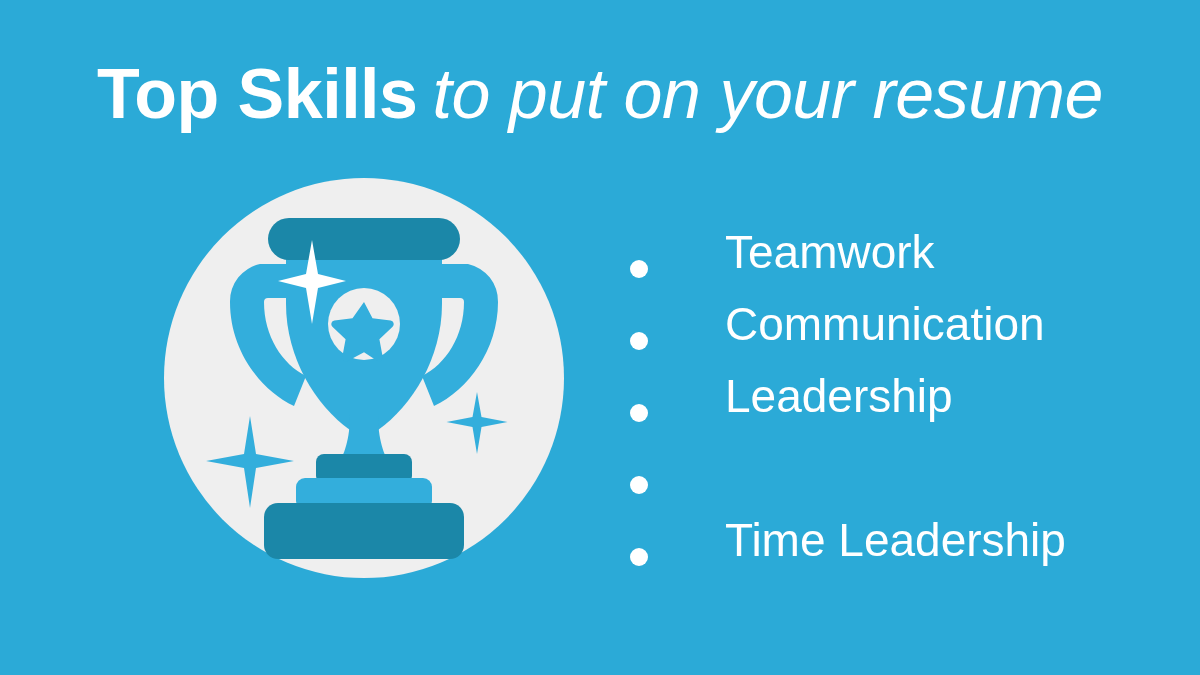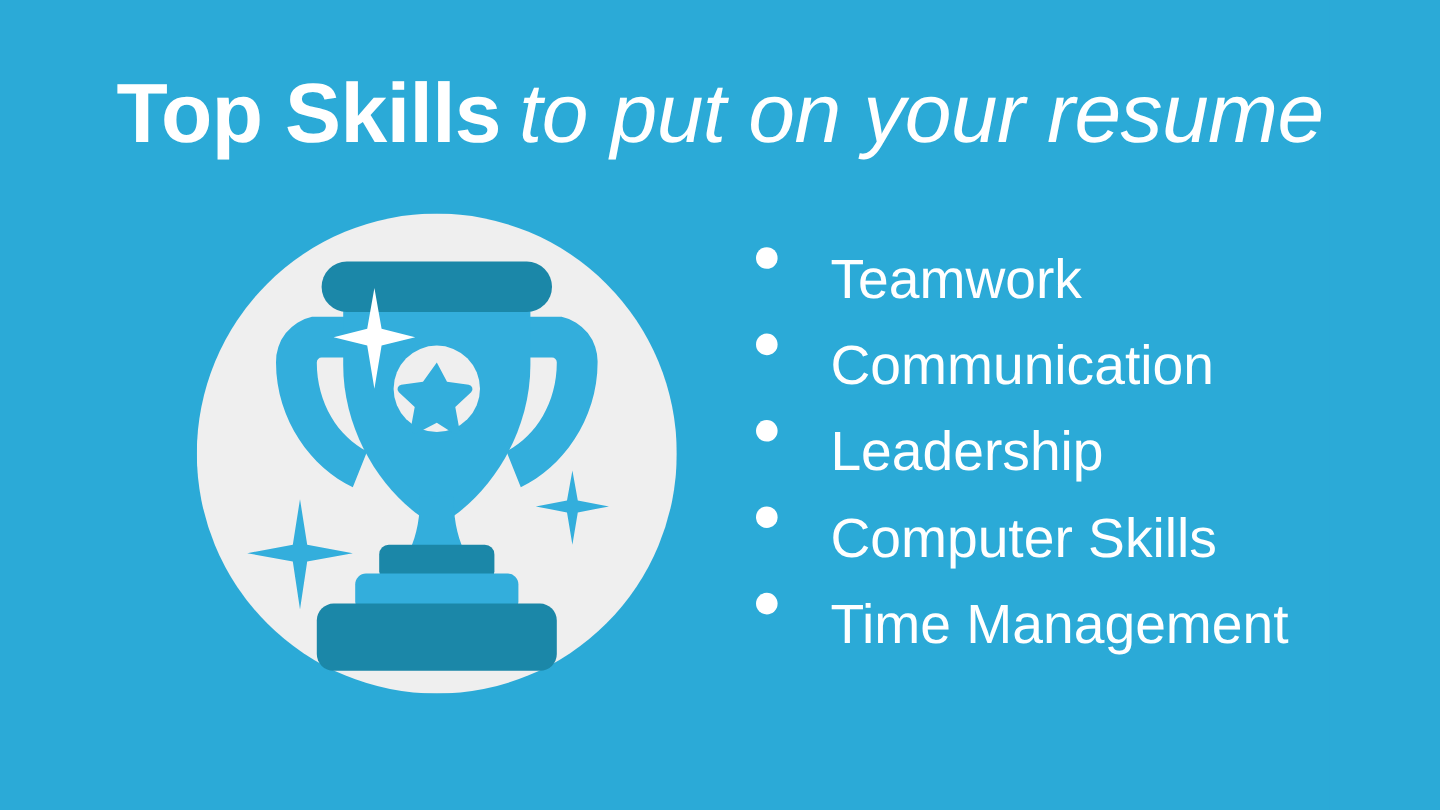--- a/index.html
+++ b/index.html
@@ -68,22 +68,23 @@
   
   #skills-list {
     position: absolute;
     left: 620px;
     top: 206px;
     width: 540px;
     height: 366px;
   }
   .skill-row {
     display: flex;
-    align-items: flex-start;
+    align-items: flex-end;
     height: 72px;
+    gap: 33px;
   }
   .skill-bullet {
     width: 18px;
     height: 18px;
     border-radius: 50%;
     background: #FFFFFF;
     flex: 0 0 auto;
     margin-right: 44px;
     margin-left: 10px;
   }
@@ -147,21 +148,20 @@
     <div class="skill-row">
       <span class="skill-bullet"></span>
       <span class="skill-label">Communication</span>
     </div>
     <div class="skill-row">
       <span class="skill-bullet"></span>
       <span class="skill-label">Leadership</span>
     </div>
     <div class="skill-row">
       <span class="skill-bullet"></span>
-      <span class="skill-label">Computer Skills</span>
     </div>
     <div class="skill-row">
       <span class="skill-bullet"></span>
-      <span class="skill-label">Time Management</span>
+      <span class="skill-label">Time Leadership</span>
     </div>
   </div>
 
 </div>
 
 </body></html>

